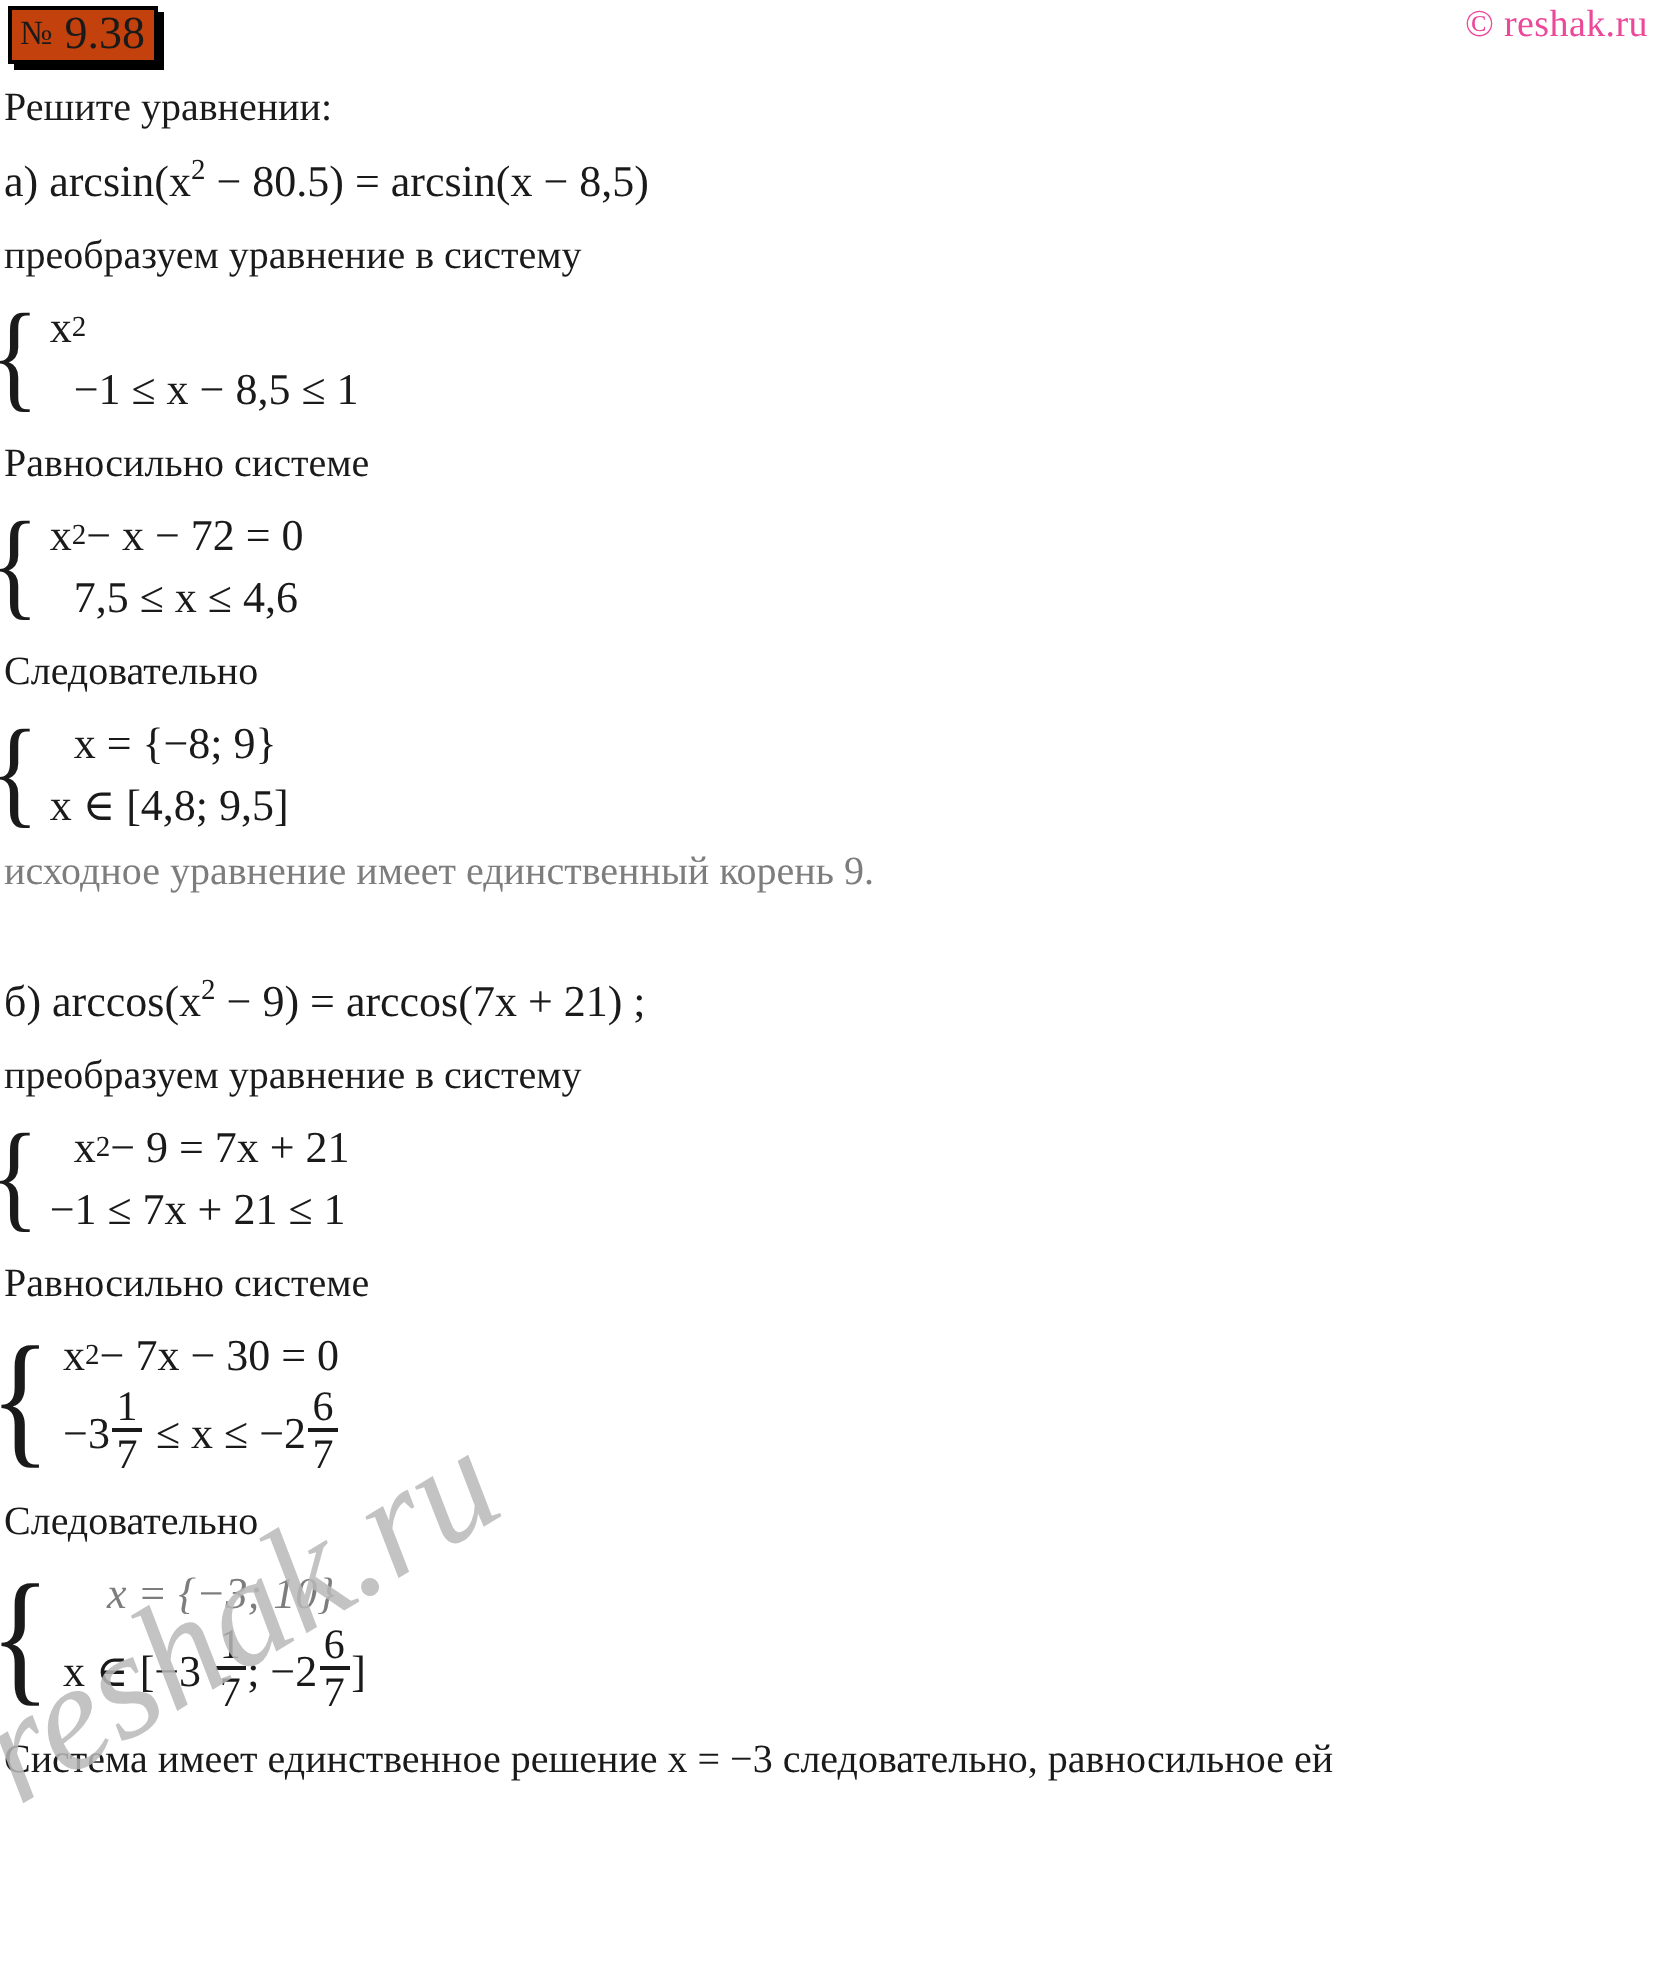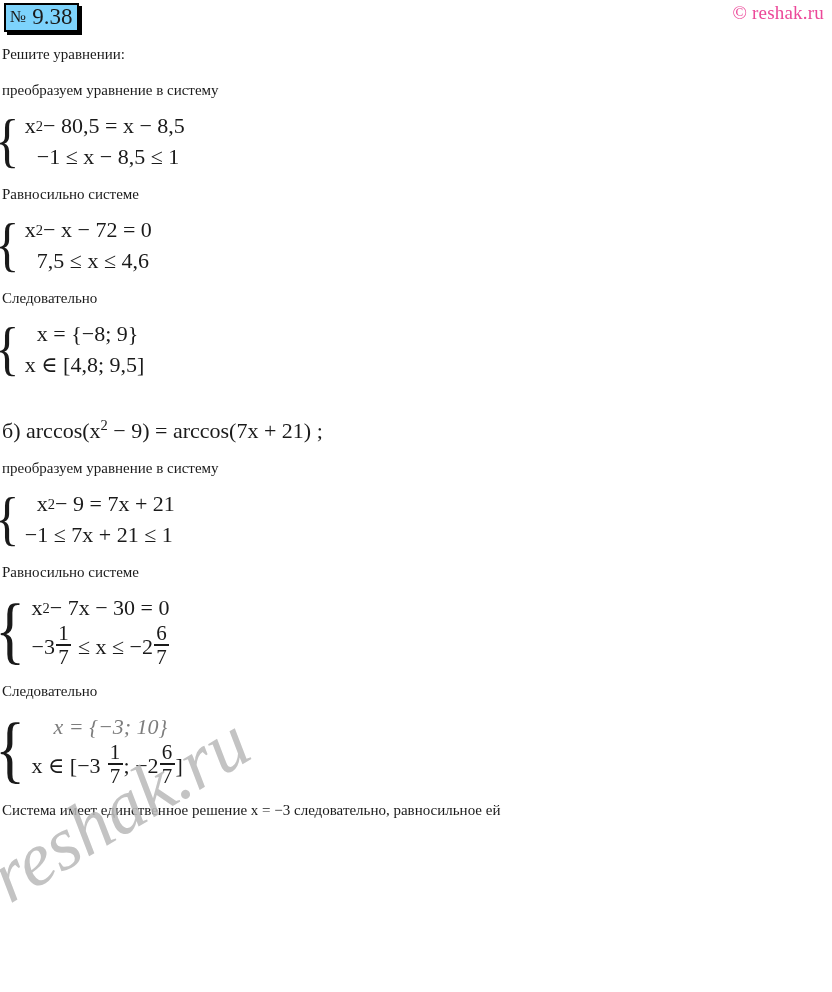--- a/index.html
+++ b/index.html
@@ -53,21 +53,21 @@
 
   
   .task-badge-wrap {
     position: absolute;
     left: 4px;
     top: 3px;
   }
   .task-badge {
     display: inline-block;
     border: 2px solid #000000;
-    background: #7dd3fc;
+    background: #c2410c;
     padding: 0px 5px 1px 4px;
     box-shadow: 3px 3px 0 0 #000000;
     white-space: nowrap;
     line-height: 1.05;
   }
   .task-badge .no {
     font-size: 17px;
     vertical-align: 2px;
   }
   .task-badge .num {
@@ -77,21 +77,21 @@
 
   
   .content {
     position: absolute;
     left: 0px;
     top: 40px;
     width: 832px;
   }
 
   .line {
-    font-size: 15px;
+    font-size: 20px;
     line-height: 28px;
     padding: 0 2px 0 2px;
     white-space: nowrap;
   }
   .line.gap-top { margin-top: 8px; }
   .line.big-gap { margin-top: 36px; }
 
   .muted { color: #7d7d7d; }
 
   .eq {
@@ -176,30 +176,30 @@
   <div class="task-badge-wrap">
     <span class="task-badge">
       <span class="no">№</span><span class="sp"></span><span class="num">9.38</span>
     </span>
   </div>
 
   <div class="content">
 
     <div class="line">Решите уравнении:</div>
 
+    <div class="line eq gap-top"><span>а) arcsin(x</span><sup class="pw">2</sup><span> − 80.5) = arcsin(x − 8,5)</span></div>
 
     <div class="line gap-top">преобразуем уравнение в систему</div>
 
     <div class="system">
       <div class="brace">{</div>
       <div class="sys-rows">
         <div class="sys-row">
             <span>x</span>
             <sup class="pw">2</sup>
-            <span> − 80,5 = x − 8,5</span>
           </div>
         <div class="sys-row indent">−1 ≤ x − 8,5 ≤ 1</div>
       </div>
     </div>
 
     <div class="line gap-top">Равносильно системе</div>
 
     <div class="system">
       <div class="brace">{</div>
       <div class="sys-rows">
@@ -215,20 +215,21 @@
     <div class="line gap-top">Следовательно</div>
 
     <div class="system">
       <div class="brace">{</div>
       <div class="sys-rows">
         <div class="sys-row indent">x = {−8; 9}</div>
         <div class="sys-row">x ∈ [4,8; 9,5]</div>
       </div>
     </div>
 
+    <div class="line muted">исходное уравнение имеет единственный корень 9.</div>
 
     <div class="line eq big-gap"><span>б) arccos(x</span><sup class="pw">2</sup><span> − 9) = arccos(7x + 21) ;</span></div>
 
     <div class="line gap-top">преобразуем уравнение в систему</div>
 
     <div class="system">
       <div class="brace">{</div>
       <div class="sys-rows">
         <div class="sys-row indent">
             <span>x</span>

